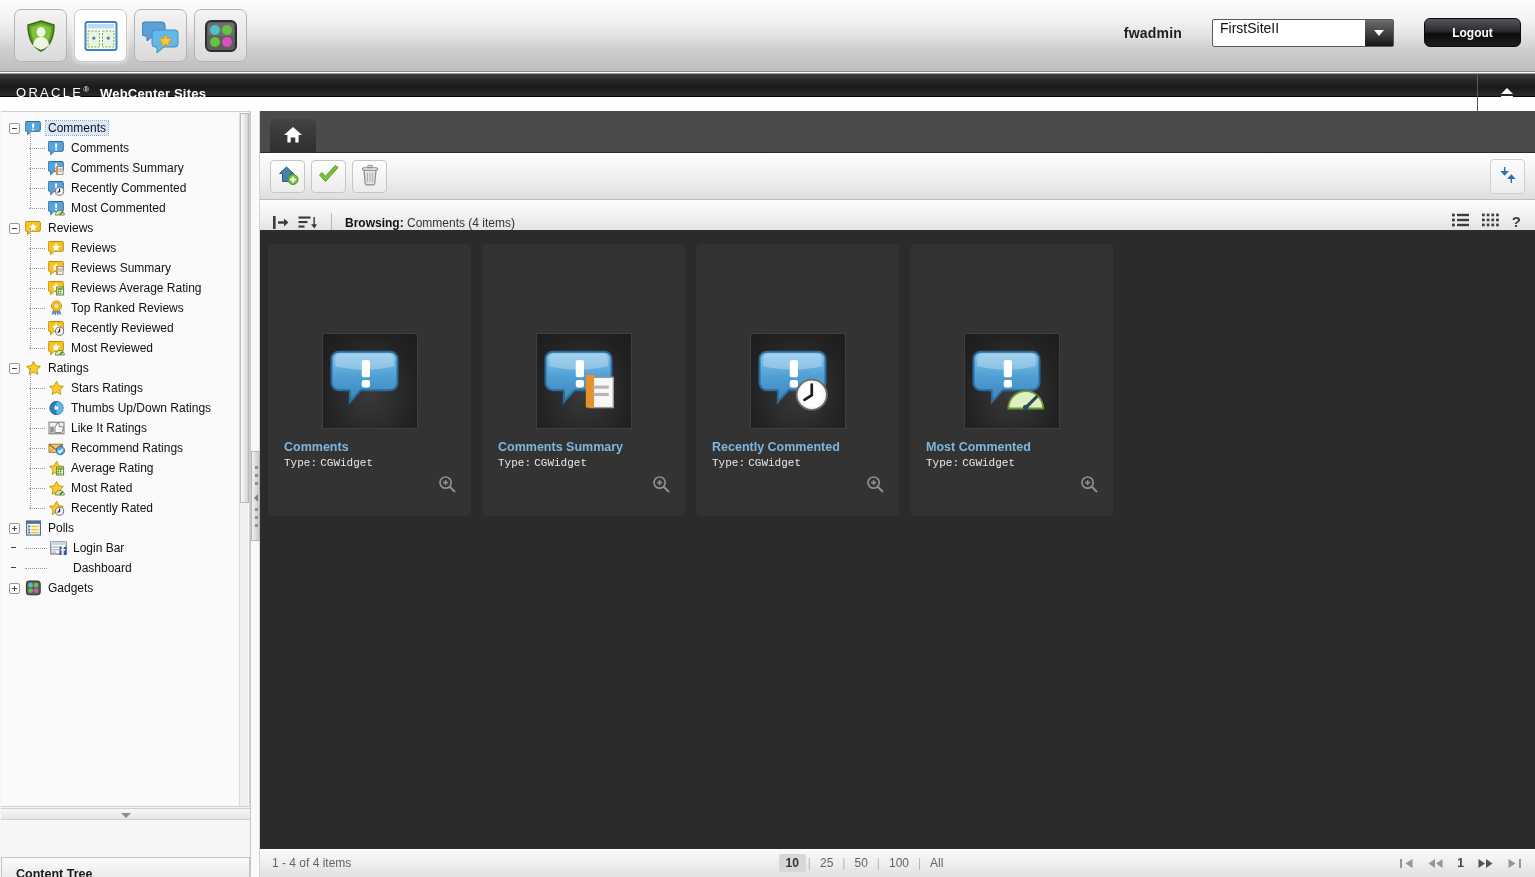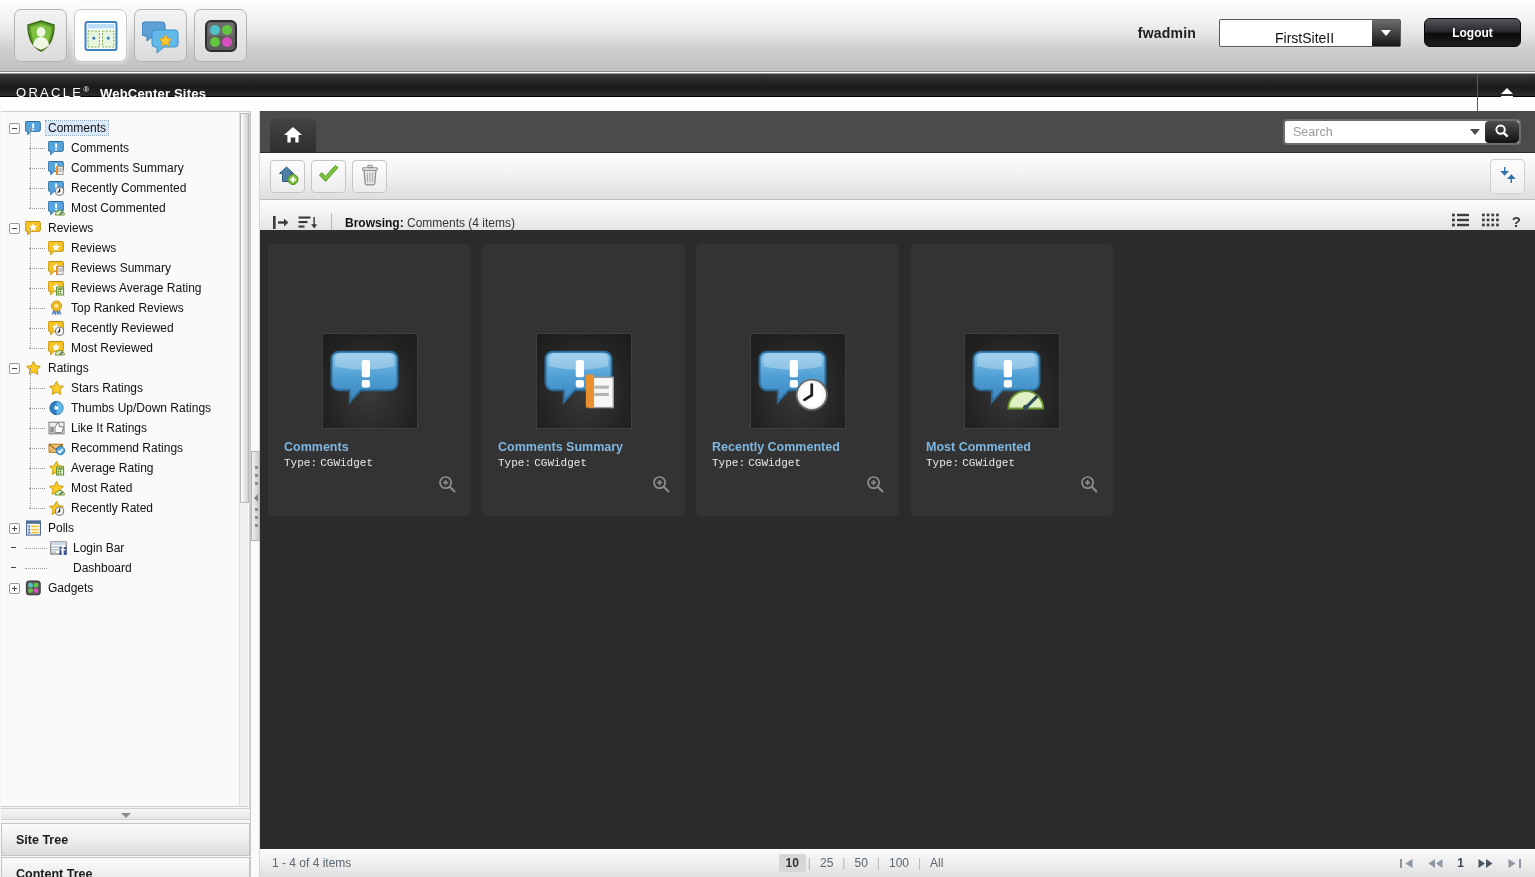--- a/index.html
+++ b/index.html
@@ -27,27 +27,27 @@
   }
   .launcher.active {
     background: linear-gradient(to bottom, #ffffff, #fbfbfb);
     border: 1px solid #c9c9c9;
     box-shadow: 0 0 4px rgba(255,255,255,0.9);
   }
   .launcher svg { display:block; }
 
   #user-area {
     position: absolute; right: 14px; top: 18px;
-    display: flex; align-items: center; gap: 23px;
+    display: flex; align-items: center; gap: 30px;
   }
   #username { font-weight: bold; font-size: 14px; color: #1d1d1d; letter-spacing: .2px; }
   #site-select {
     position: relative; width: 182px; height: 28px;
     border: 1px solid #5a5a5a; background: #fff; border-radius: 2px;
-    display: flex; align-items: flex-end; padding-left: 48px;
+    display: flex; align-items: flex-start;
   }
   #site-select-value { padding-left: 7px; font-size: 14px; color: #111; }
   #site-select-arrow {
     position: absolute; right: 0; top: 0; width: 28px; height: 26px;
     background: linear-gradient(to bottom, #6d6d6d, #161616);
     display: flex; align-items: center; justify-content: center;
     cursor: pointer;
   }
   #site-select-arrow:after {
     content: ""; border-left: 5px solid transparent; border-right: 5px solid transparent;
@@ -648,21 +648,20 @@
           </div>
         </div>
     </div>
     <div id="tree-vscroll" style="height:694px;">
       <div id="tree-vthumb"></div>
     </div>
   </div>
 
   <div id="tree-collapse" style="top:697px;"></div>
 
-  <div class="panel-btn" style="top:712px;">Site Tree</div>
   <div class="panel-btn" style="top:746px;">Content Tree</div>
 
 </div>
 
 <div id="splitter">
   <div id="splitter-handle">
     <div class="sp-dot" style="top:14px"></div>
     <div class="sp-dot" style="top:22px"></div>
     <div class="sp-dot" style="top:30px"></div>
     <div id="splitter-arrow"></div>
@@ -674,32 +673,20 @@
 
 <div id="main">
 
   <div id="tab-strip">
     <div id="home-tab">
       <span>
         <svg width="20" height="18" viewBox="0 0 20 18">
           <path d="M10 1 L19 9 H15.6 V16.6 H12.3 V11.6 H7.7 V16.6 H4.4 V9 H1 Z" fill="#ffffff"></path>
         </svg>
       </span>
-    </div>
-    <div id="search-wrap">
-      <input id="search-input" type="text" placeholder="Search" style="">
-      <div id="search-drop"></div>
-      <div id="search-go">
-        <span>
-          <svg width="16" height="16" viewBox="0 0 16 16">
-            <circle cx="6.6" cy="6.6" r="4.2" fill="none" stroke="#fff" stroke-width="2"></circle>
-            <line x1="9.8" y1="9.8" x2="13.6" y2="13.6" stroke="#fff" stroke-width="2.4"></line>
-          </svg>
-        </span>
-      </div>
     </div>
   </div>
 
   <div id="toolbar">
     <div class="tool-btn" style="left:10px">
       <span>
         <svg width="22" height="22" viewBox="0 0 22 22">
           <path d="M9.5 3 L2.5 9.5 H5.5 V17.5 H13.5 V9.5 H16.5 Z" fill="#4d7fa8" stroke="#2f5b7e" stroke-width="1"></path>
           <circle cx="16" cy="15.5" r="5" fill="#7dc241" stroke="#4e8a1f" stroke-width="1"></circle>
           <rect x="13.2" y="14.6" width="5.6" height="1.9" fill="#fff"></rect>

